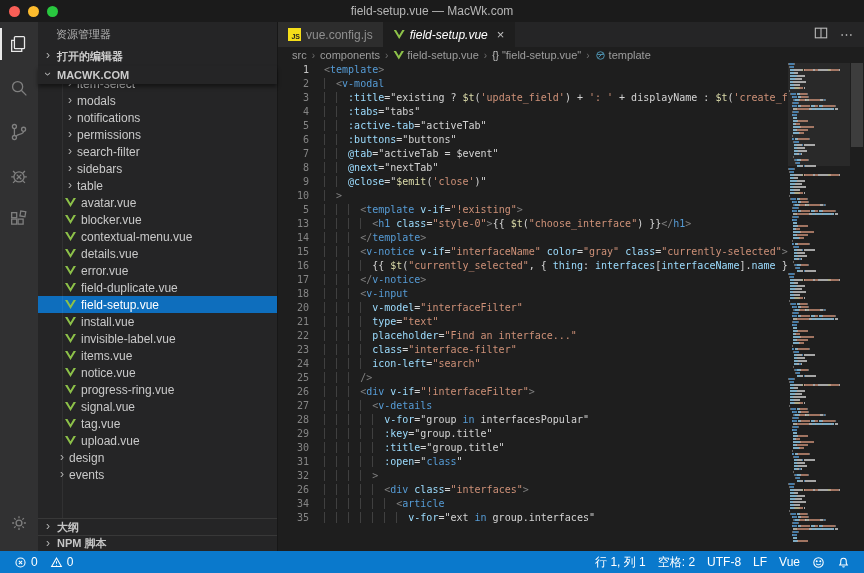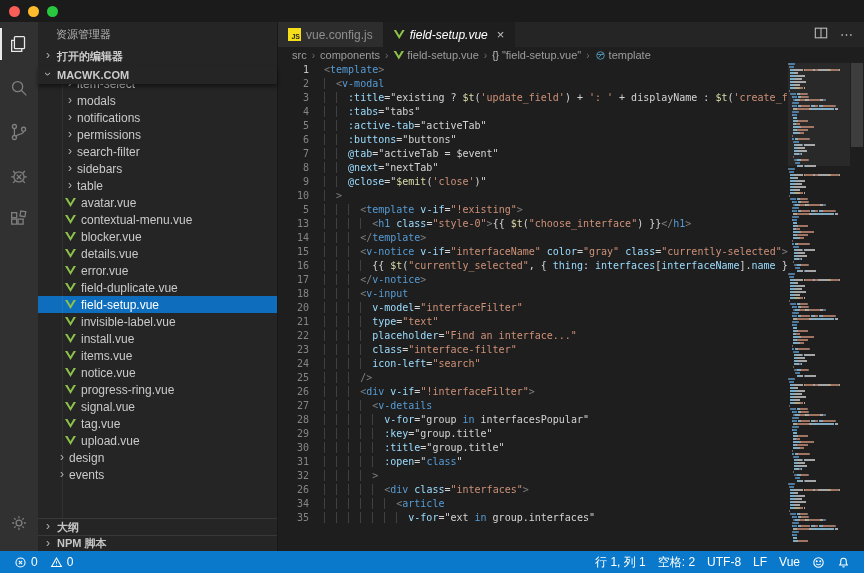--- a/index.html
+++ b/index.html
@@ -91,20 +91,21 @@
 <body>
 
 <div class="window">
 
   <div class="titlebar">
     <div class="traffic">
       <span class="tl red"></span>
       <span class="tl yel"></span>
       <span class="tl grn"></span>
     </div>
+    <div class="win-title">field-setup.vue — MacWk.com</div>
   </div>
 
   <div class="main">
     <div class="activitybar" id="activitybar">
         <div class="ab-item active">
           <svg viewBox="0 0 24 24">
             <rect x="7" y="4" width="11" height="13" rx="1"></rect>
             <path d="M7 8 H4 v12 h11 v-3"></path>
           </svg>
         </div>
@@ -185,49 +186,49 @@
             <div class="tree-item d2">
               <span class="chev">›</span>
               <span>table</span>
             </div>
             <div class="tree-item d2">
               <span class="vue-icon"></span>
               <span>avatar.vue</span>
             </div>
             <div class="tree-item d2">
               <span class="vue-icon"></span>
+              <span>blocker.vue</span>
+            </div>
+            <div class="tree-item d2">
+              <span class="vue-icon"></span>
               <span>contextual-menu.vue</span>
             </div>
             <div class="tree-item d2">
               <span class="vue-icon"></span>
-              <span>blocker.vue</span>
-            </div>
-            <div class="tree-item d2">
-              <span class="vue-icon"></span>
               <span>details.vue</span>
             </div>
             <div class="tree-item d2">
               <span class="vue-icon"></span>
               <span>error.vue</span>
             </div>
             <div class="tree-item d2">
               <span class="vue-icon"></span>
               <span>field-duplicate.vue</span>
             </div>
             <div class="tree-item d2 selected">
               <span class="vue-icon"></span>
               <span>field-setup.vue</span>
             </div>
             <div class="tree-item d2">
               <span class="vue-icon"></span>
+              <span>install.vue</span>
+            </div>
+            <div class="tree-item d2">
+              <span class="vue-icon"></span>
               <span>invisible-label.vue</span>
-            </div>
-            <div class="tree-item d2">
-              <span class="vue-icon"></span>
-              <span>install.vue</span>
             </div>
             <div class="tree-item d2">
               <span class="vue-icon"></span>
               <span>items.vue</span>
             </div>
             <div class="tree-item d2">
               <span class="vue-icon"></span>
               <span>notice.vue</span>
             </div>
             <div class="tree-item d2">

